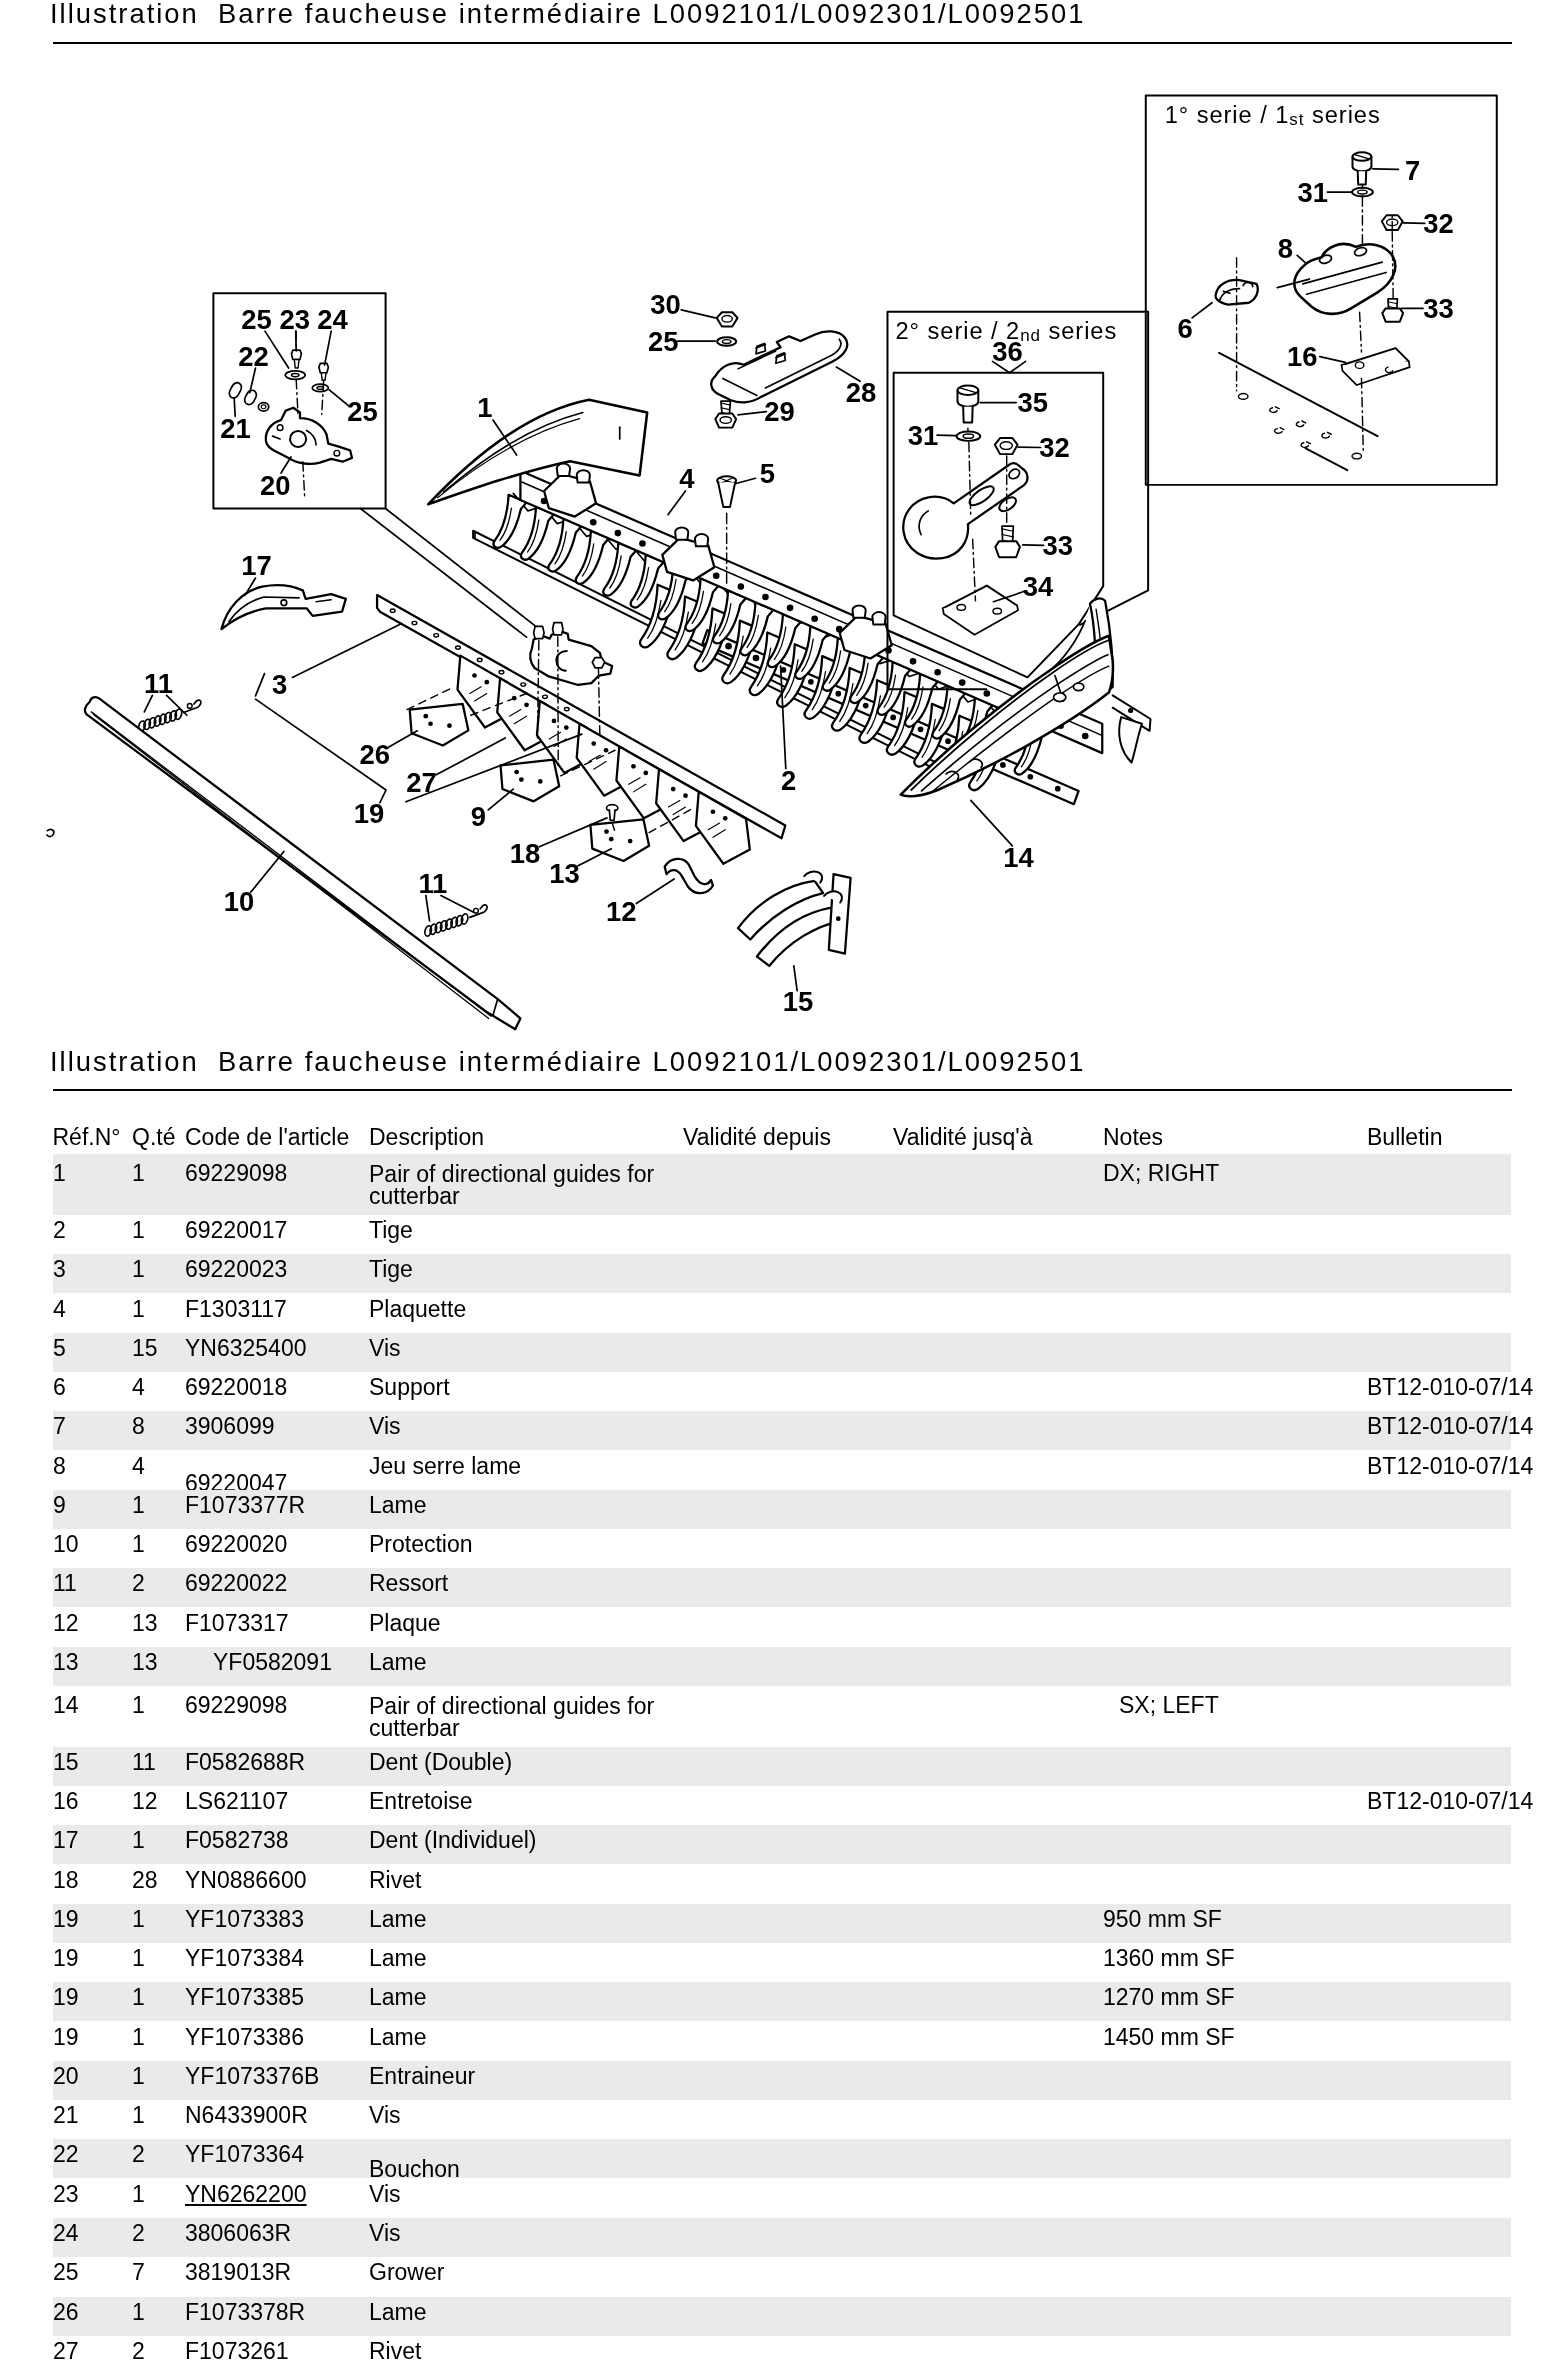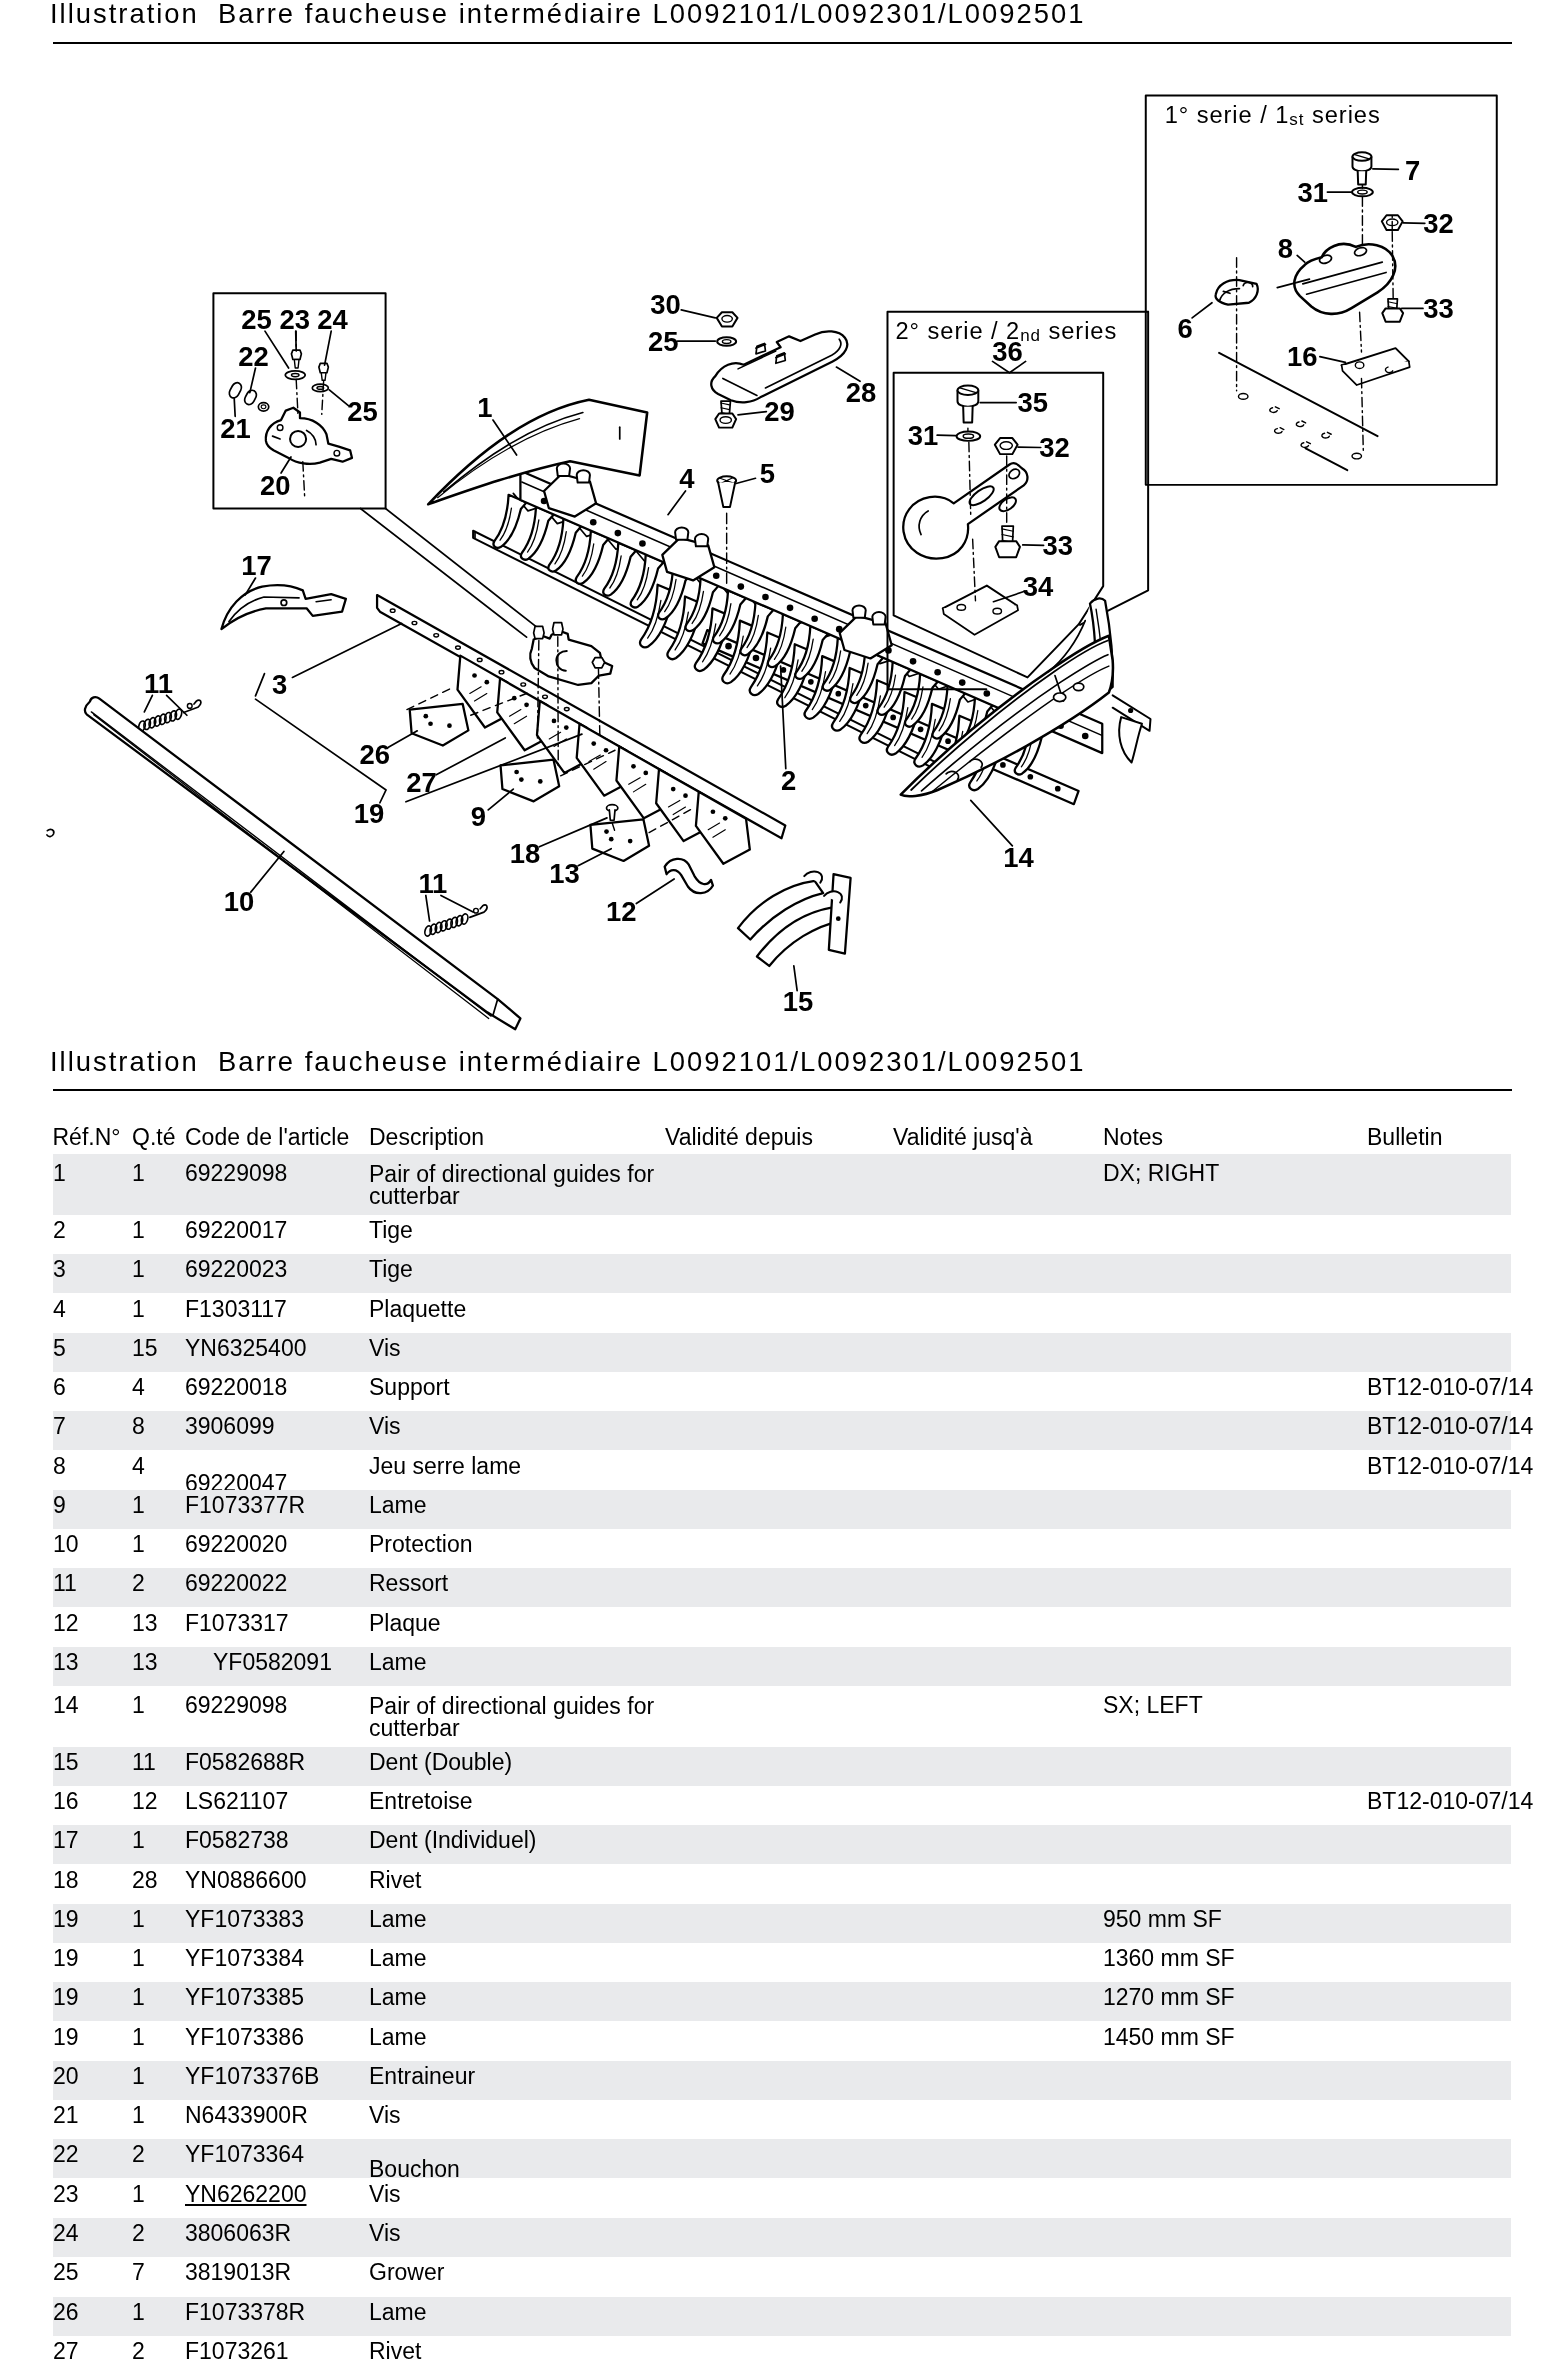--- a/index.html
+++ b/index.html
@@ -4,21 +4,21 @@
 <style>
   html,body{margin:0;padding:0;background:#fff;}
   body{width:1564px;height:2737px;position:relative;font-family:"Liberation Sans",sans-serif;color:#000;}
   .title{position:absolute;left:50px;font-size:27.4px;letter-spacing:2px;white-space:nowrap;}
   .rule{position:absolute;left:53px;width:1459px;height:2.4px;background:#000;}
   .tbl{position:absolute;left:0;top:0;width:1564px;}
   .row{position:absolute;left:53px;width:1458px;}
   .row.g{background:#e9eaec;}
   .c{position:absolute;font-size:23px;white-space:nowrap;}
   .c0{left:0px;} .c1{left:79px;} .c2{left:132px;} .c3{left:316px;white-space:normal;width:303px;line-height:22px;}
-  .c4{left:612px;} .c5{left:840px;} .c6{left:1050px;} .c7{left:1314px;}
+  .c4{left:630px;} .c5{left:840px;} .c6{left:1050px;} .c7{left:1314px;}
 </style>
 </head>
 <body>
 
 <div class="title" style="top:-1.9px;">Illustration&nbsp; Barre faucheuse intermédiaire L0092101/L0092301/L0092501</div>
 
 <div class="rule" style="top:42px;"></div>
 
 <svg id="diagram" width="1564" height="1088" viewBox="0 0 3306 2300" style="position:absolute;left:0;top:0;" fill="none" stroke="#000" stroke-width="4.8" stroke-linejoin="round" stroke-linecap="round">
 
@@ -743,21 +743,21 @@
       <span class="c c1" style="top:2.4px;">13</span>
       <span class="c c2" style="top:2.4px;margin-left:28px;">YF0582091</span>
       <span class="c c3" style="top:4.3px;">Lame</span>
     </div>
 
 <div class="row" style="top:1686px;height:61px;">
       <span class="c c0" style="top:5.7px;">14</span>
       <span class="c c1" style="top:5.7px;">1</span>
       <span class="c c2" style="top:5.7px;">69229098</span>
       <span class="c c3" style="top:9px;">Pair of directional guides for cutterbar</span>
-      <span class="c c6" style="top:5.7px;">SX; LEFT</span>
+      <span class="c c6" style="top:5.7px;margin-left:16px;">SX; LEFT</span>
     </div>
 
 <div class="row g" style="top:1747px;height:39px;">
       <span class="c c0" style="top:2.4px;">15</span>
       <span class="c c1" style="top:2.4px;">11</span>
       <span class="c c2" style="top:2.4px;">F0582688R</span>
       <span class="c c3" style="top:4.3px;">Dent (Double)</span>
     </div>
 
 <div class="row" style="top:1786px;height:39px;">

